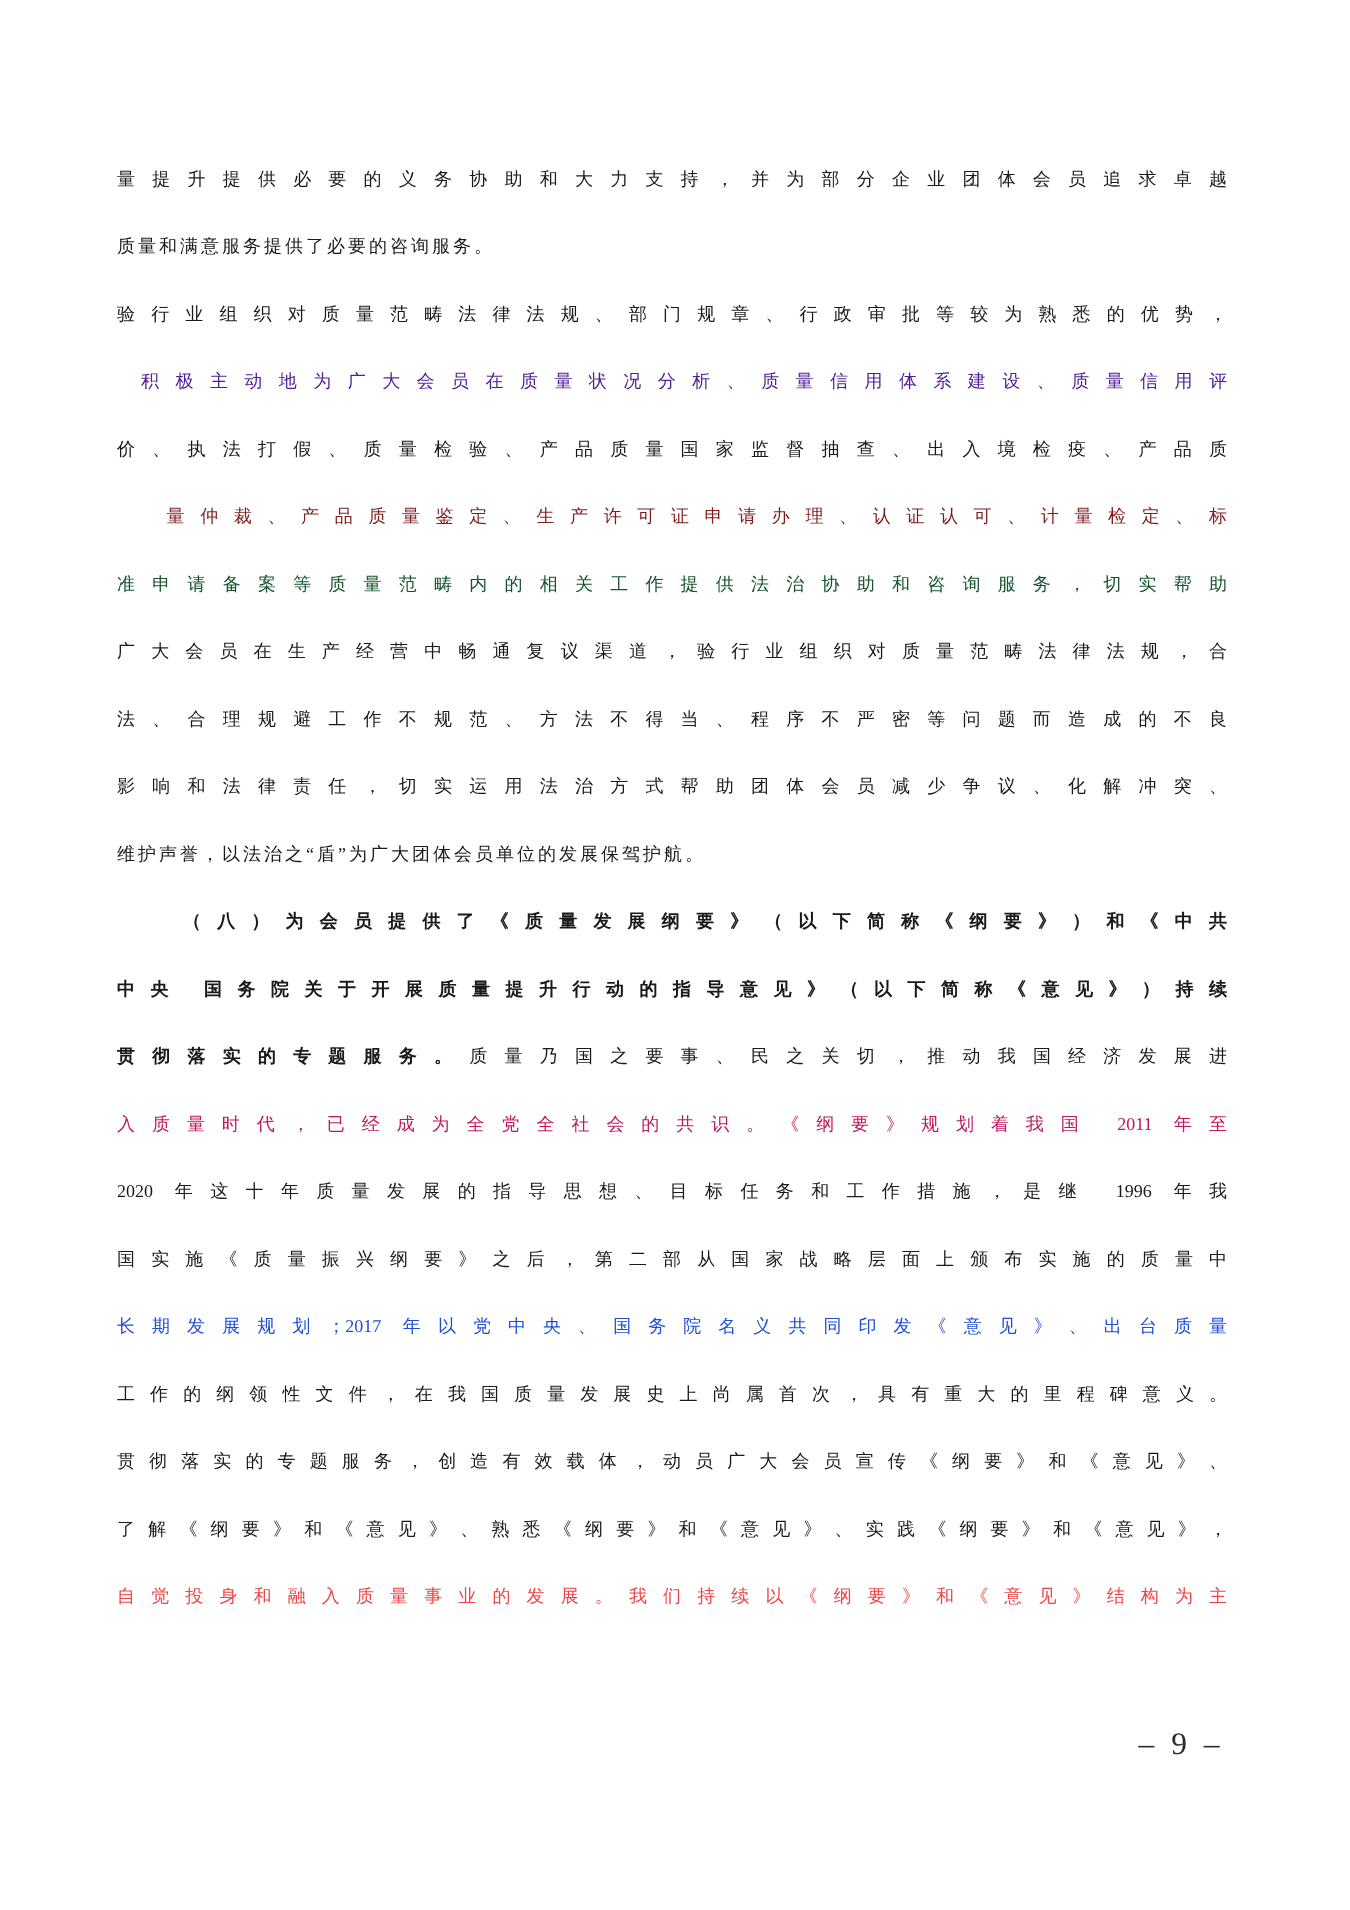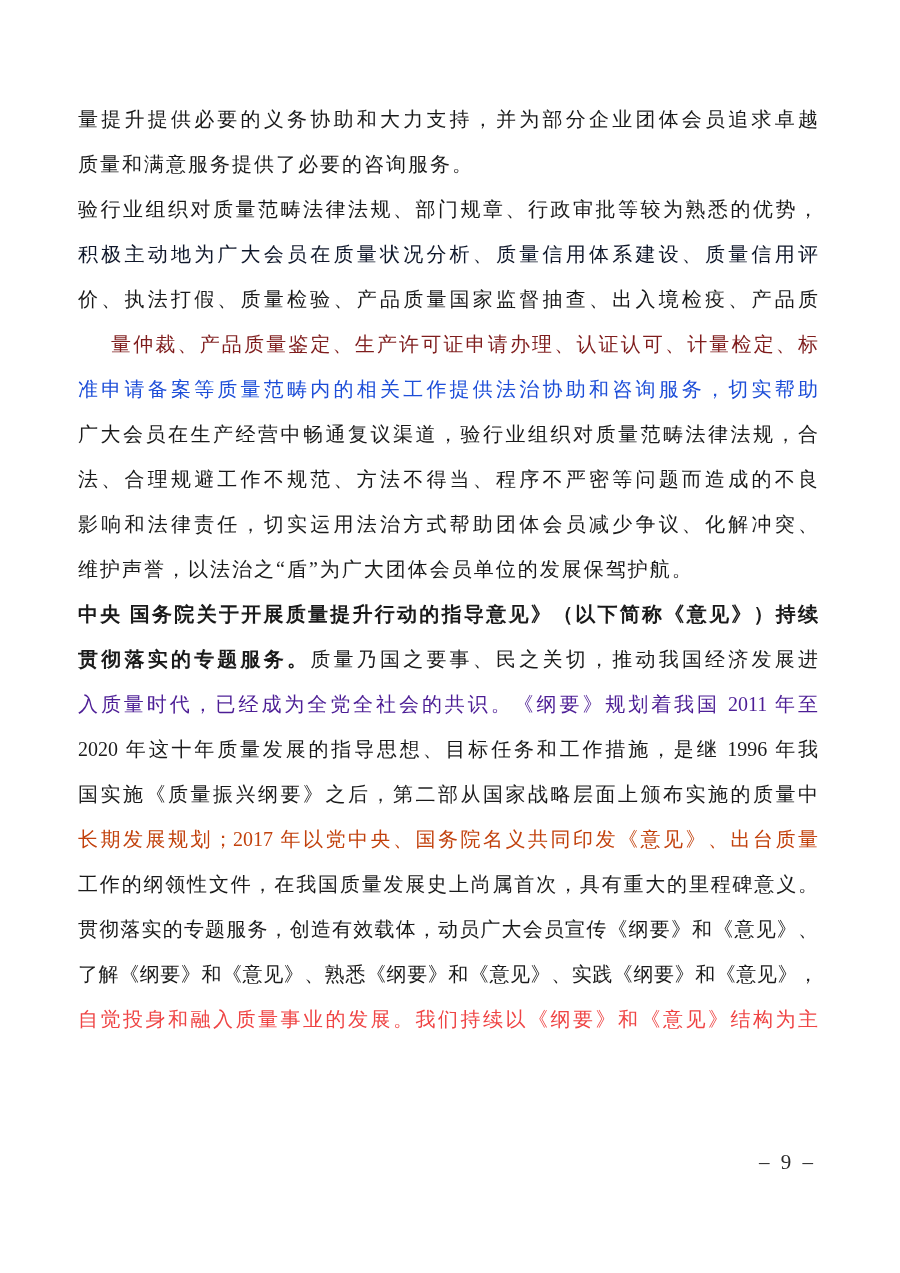--- a/index.html
+++ b/index.html
@@ -18,21 +18,21 @@
     inset: 0;
     background: #ffffff;
   }
   .content {
     position: absolute;
     left: 78px;
     top: 97px;
     width: 740px;
   }
   .line {
-    font-size: 20px;
+    font-size: 12px;
     height: 45px;
     line-height: 45px;
     text-align: justify;
     text-align-last: justify;
     text-justify: inter-character;
     color: #1a1a1a;
     overflow: hidden;
   }
   .line.para-end {
     text-align-last: left;
@@ -55,33 +55,34 @@
   }
 </style>
 </head>
 <body>
 
 <div class="page" style="background: rgb(255, 255, 255);">
   <div class="content" id="content">
       <div class="line" style="color: rgb(26, 26, 26);"><span class="seg-regular">量提升提供必要的义务协助和大力支持，并为部分企业团体会员追求卓越</span></div>
       <div class="line para-end" style="color: rgb(26, 26, 26);"><span class="seg-regular">质量和满意服务提供了必要的咨询服务。</span></div>
       <div class="line" style="color: rgb(26, 26, 26);"><span class="seg-regular">验行业组织对质量范畴法律法规、部门规章、行政审批等较为熟悉的优势，</span></div>
-      <div class="line" style="color: #0f172a;"><span class="seg-regular">积极主动地为广大会员在质量状况分析、质量信用体系建设、质量信用评</span></div>
+      <div class="line" style="color: #4c1d95; margin-left: 16px;"><span class="seg-regular">积极主动地为广大会员在质量状况分析、质量信用体系建设、质量信用评</span></div>
       <div class="line" style="color: rgb(26, 26, 26);"><span class="seg-regular">价、执法打假、质量检验、产品质量国家监督抽查、出入境检疫、产品质</span></div>
       <div class="line" style="color: #7f1d1d; margin-left: 33px;"><span class="seg-regular">量仲裁、产品质量鉴定、生产许可证申请办理、认证认可、计量检定、标</span></div>
-      <div class="line" style="color: #1d4ed8;"><span class="seg-regular">准申请备案等质量范畴内的相关工作提供法治协助和咨询服务，切实帮助</span></div>
+      <div class="line" style="color: #14532d;"><span class="seg-regular">准申请备案等质量范畴内的相关工作提供法治协助和咨询服务，切实帮助</span></div>
       <div class="line" style="color: rgb(26, 26, 26);"><span class="seg-regular">广大会员在生产经营中畅通复议渠道，验行业组织对质量范畴法律法规，合</span></div>
       <div class="line" style="color: rgb(26, 26, 26);"><span class="seg-regular">法、合理规避工作不规范、方法不得当、程序不严密等问题而造成的不良</span></div>
       <div class="line" style="color: rgb(26, 26, 26);"><span class="seg-regular">影响和法律责任，切实运用法治方式帮助团体会员减少争议、化解冲突、</span></div>
       <div class="line para-end" style="color: rgb(26, 26, 26);"><span class="seg-regular">维护声誉，以法治之“盾”为广大团体会员单位的发展保驾护航。</span></div>
+      <div class="line indent" style="color: rgb(26, 26, 26);"><span class="seg-bold">（八）为会员提供了《质量发展纲要》（以下简称《纲要》）和《中共</span></div>
       <div class="line" style="color: rgb(26, 26, 26);"><span class="seg-bold">中央 国务院关于开展质量提升行动的指导意见》（以下简称《意见》）持续</span></div>
       <div class="line" style="color: rgb(26, 26, 26);"><span class="seg-bold">贯彻落实的专题服务。</span><span class="seg-regular">质量乃国之要事、民之关切，推动我国经济发展进</span></div>
-      <div class="line" style="color: #4c1d95;"><span class="seg-regular">入质量时代，已经成为全党全社会的共识。《纲要》规划着我国 2011 年至</span></div>
+      <div class="line" style="color: #be185d;"><span class="seg-regular">入质量时代，已经成为全党全社会的共识。《纲要》规划着我国 2011 年至</span></div>
       <div class="line" style="color: rgb(26, 26, 26);"><span class="seg-regular">2020 年这十年质量发展的指导思想、目标任务和工作措施，是继 1996 年我</span></div>
       <div class="line" style="color: rgb(26, 26, 26);"><span class="seg-regular">国实施《质量振兴纲要》之后，第二部从国家战略层面上颁布实施的质量中</span></div>
-      <div class="line" style="color: #c2410c;"><span class="seg-regular">长期发展规划；2017 年以党中央、国务院名义共同印发《意见》、出台质量</span></div>
+      <div class="line" style="color: #1d4ed8;"><span class="seg-regular">长期发展规划；2017 年以党中央、国务院名义共同印发《意见》、出台质量</span></div>
       <div class="line" style="color: rgb(26, 26, 26);"><span class="seg-regular">工作的纲领性文件，在我国质量发展史上尚属首次，具有重大的里程碑意义。</span></div>
       <div class="line" style="color: rgb(26, 26, 26);"><span class="seg-regular">贯彻落实的专题服务，创造有效载体，动员广大会员宣传《纲要》和《意见》、</span></div>
       <div class="line" style="color: rgb(26, 26, 26);"><span class="seg-regular">了解《纲要》和《意见》、熟悉《纲要》和《意见》、实践《纲要》和《意见》，</span></div>
       <div class="line" style="color: #ef4444;"><span class="seg-regular">自觉投身和融入质量事业的发展。我们持续以《纲要》和《意见》结构为主</span></div>
     </div>
   <div class="page-number">– 9 –</div>
 </div>
 
 </body></html>

